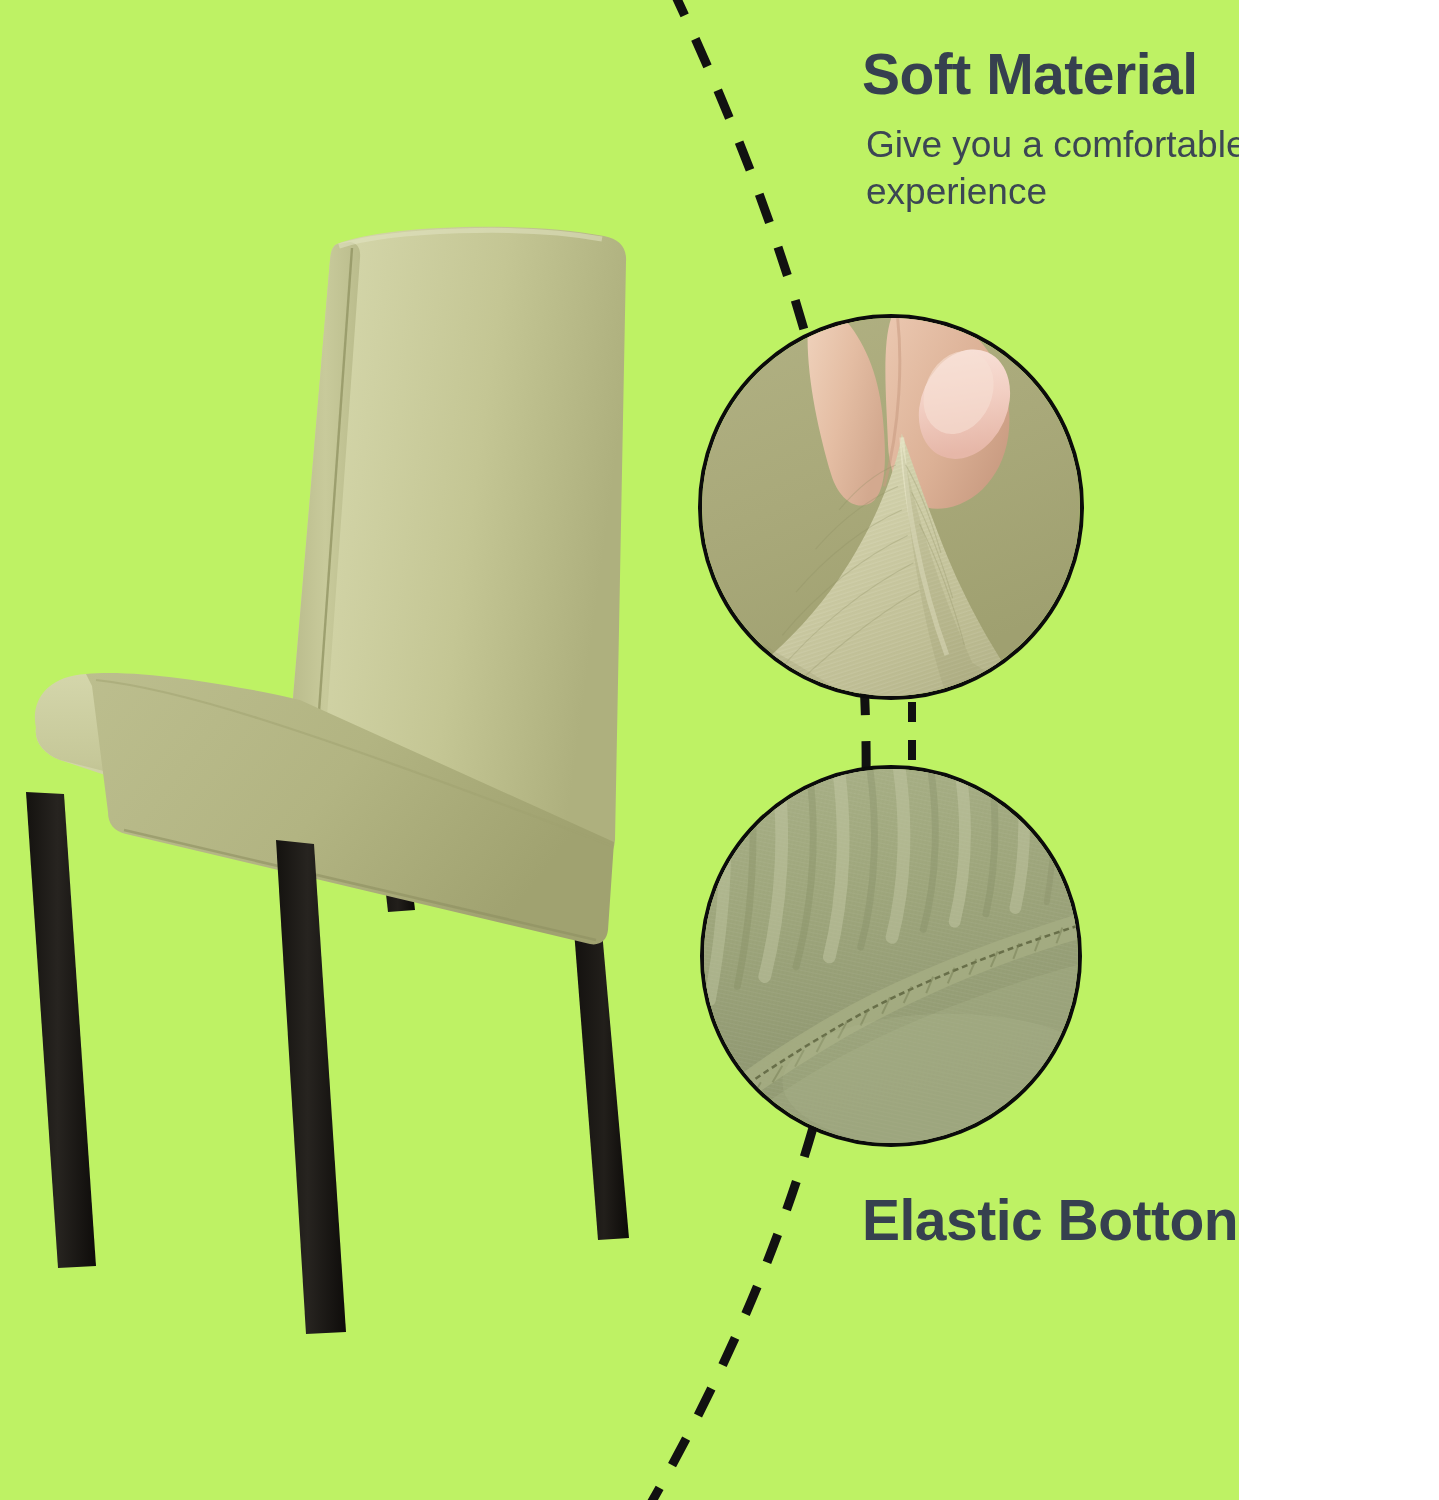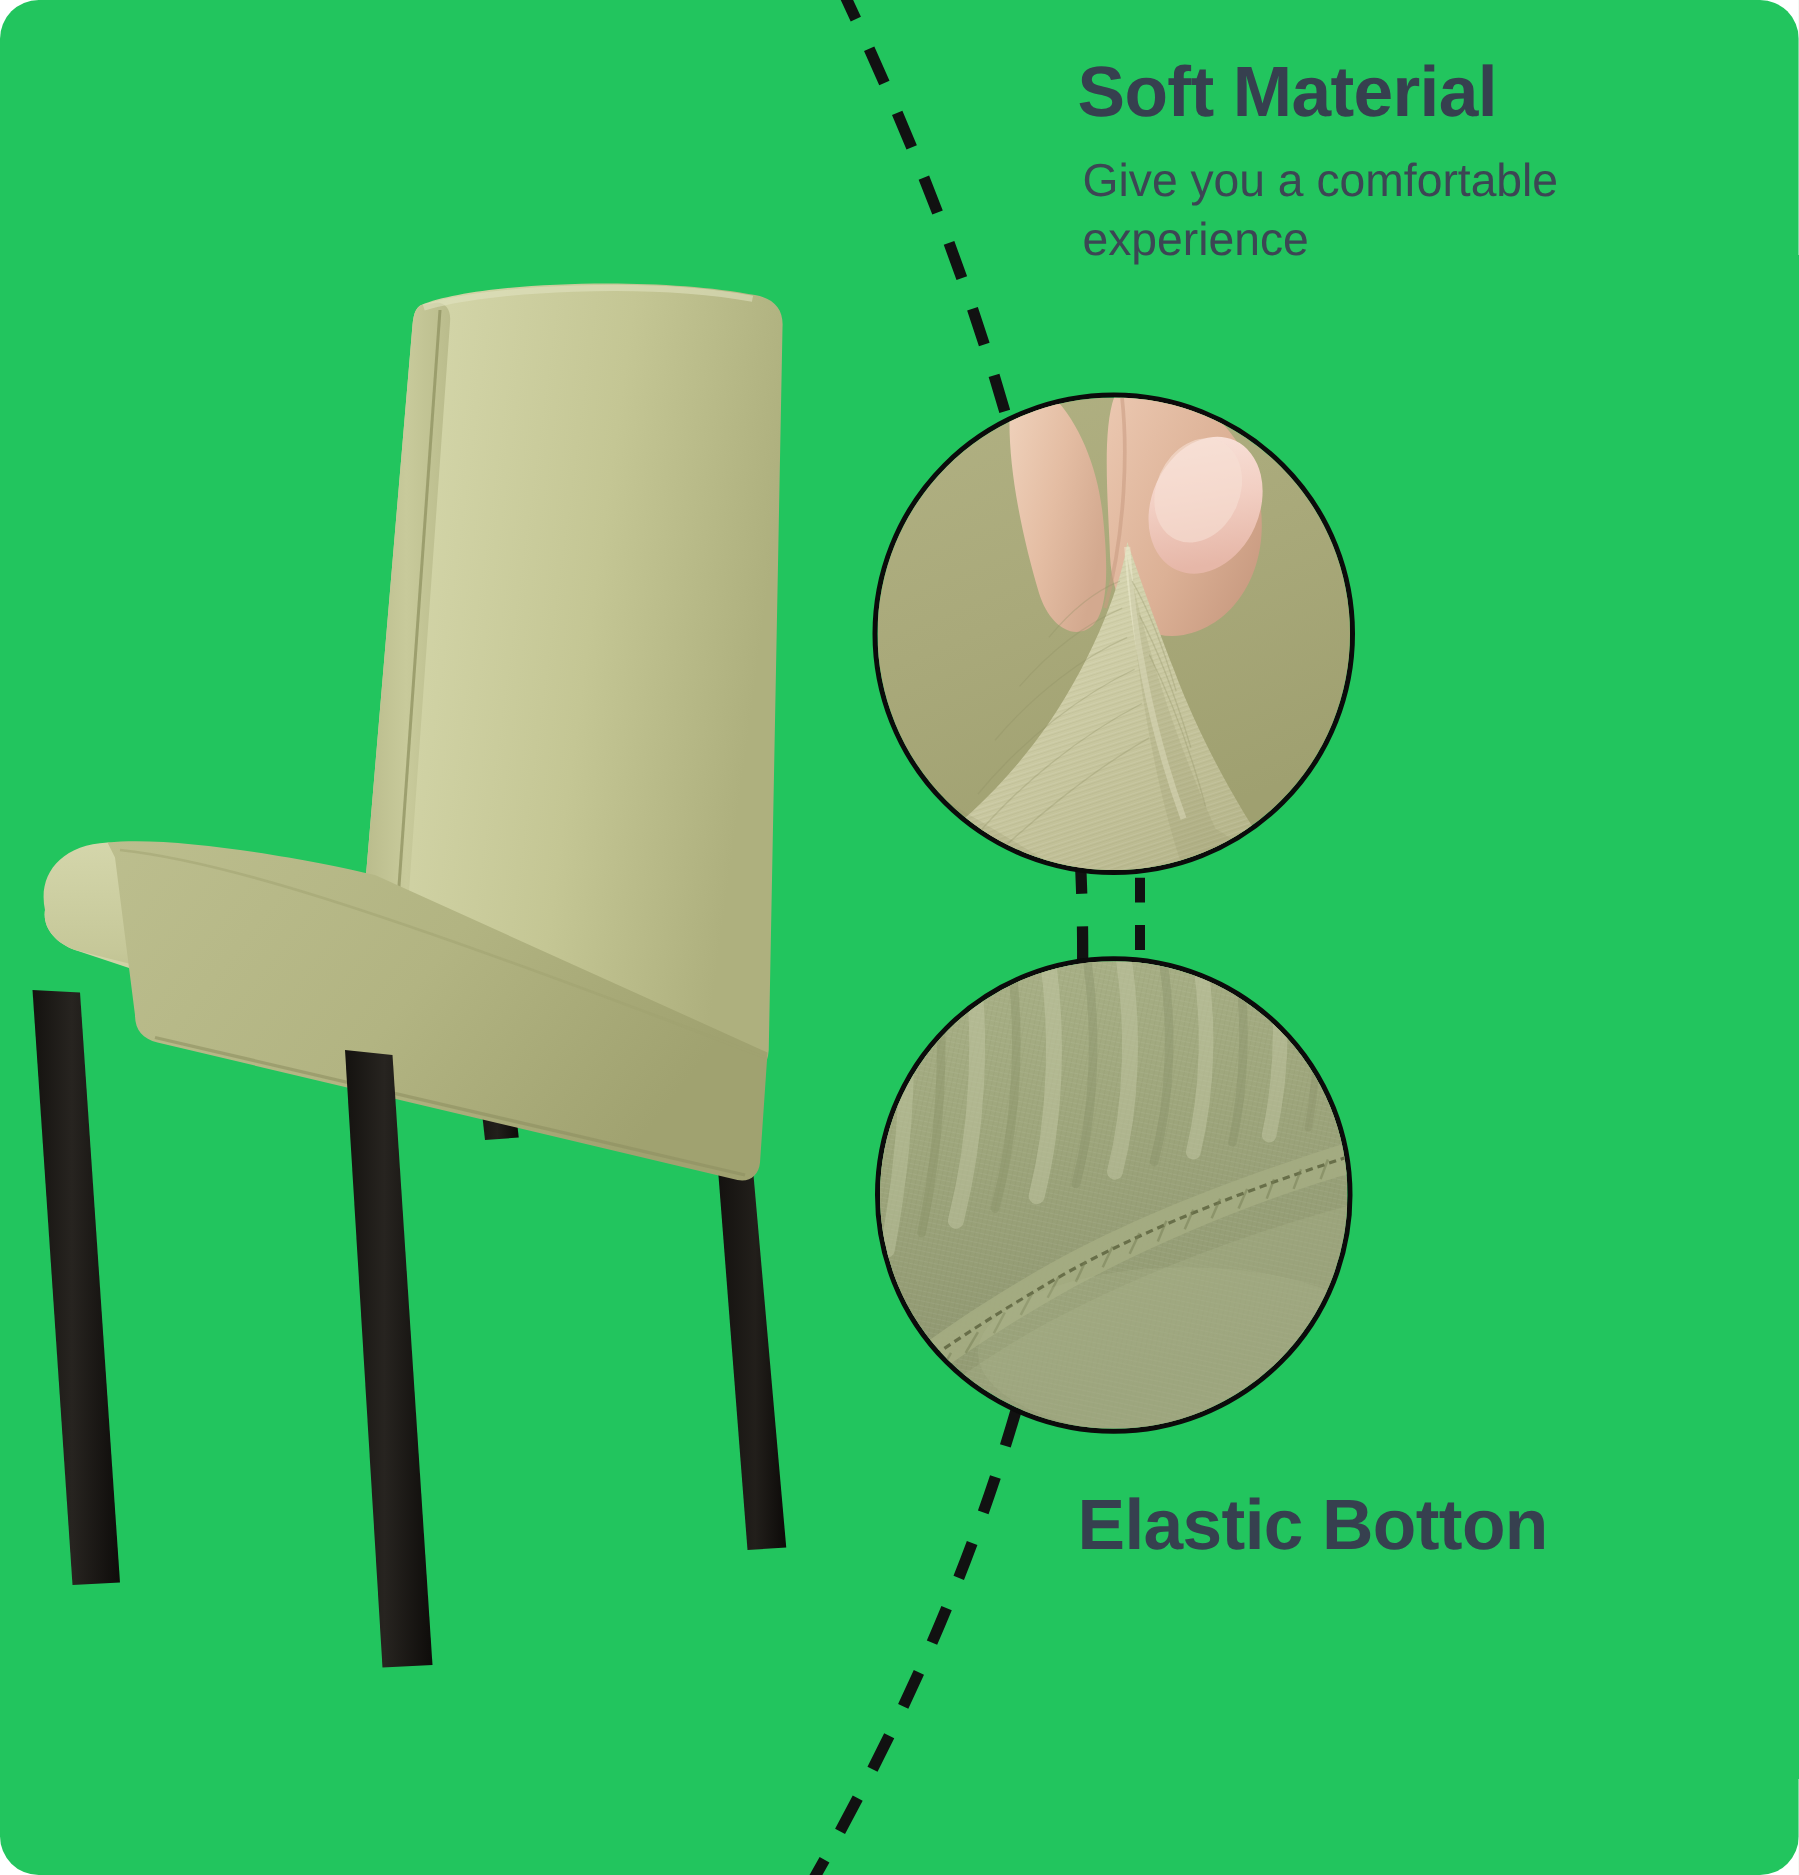--- a/index.html
+++ b/index.html
@@ -6,25 +6,24 @@
     margin: 0;
     padding: 0;
     background: #ffffff;
   }
   body {
     font-family: "Liberation Sans", sans-serif;
   }
 
   #infographic {
     position: relative;
-    width: 1439px;
+    width: 1239px;
     height: 1500px;
-    background: #22c55e;
+    background: #bef264;
     overflow: hidden;
-    border-radius: 31px;
   }
 
   
   .divider-curve {
     position: absolute;
     left: 0; top: 0;
     width: 1439px; height: 1500px;
     pointer-events: none;
   }
 

